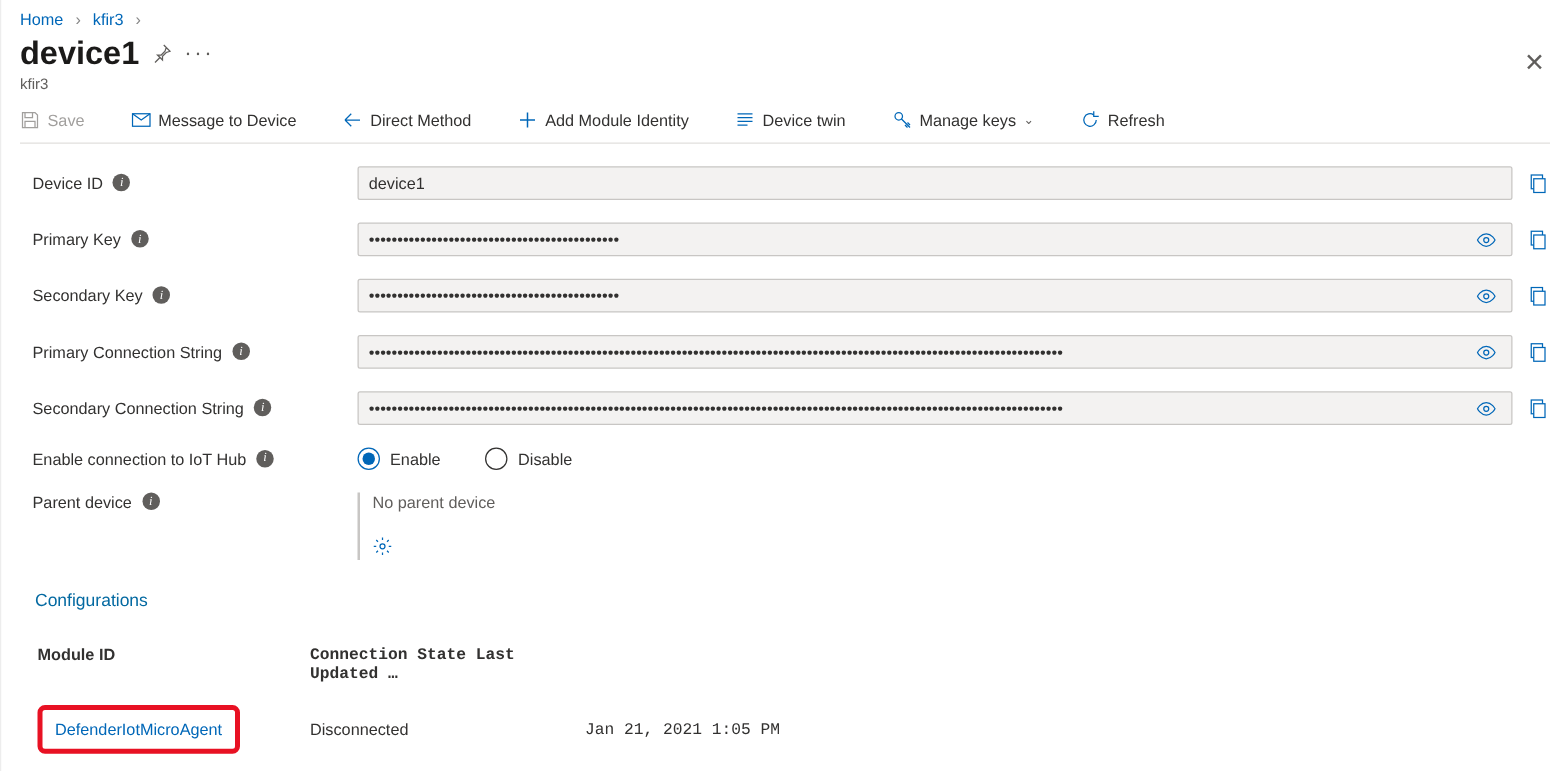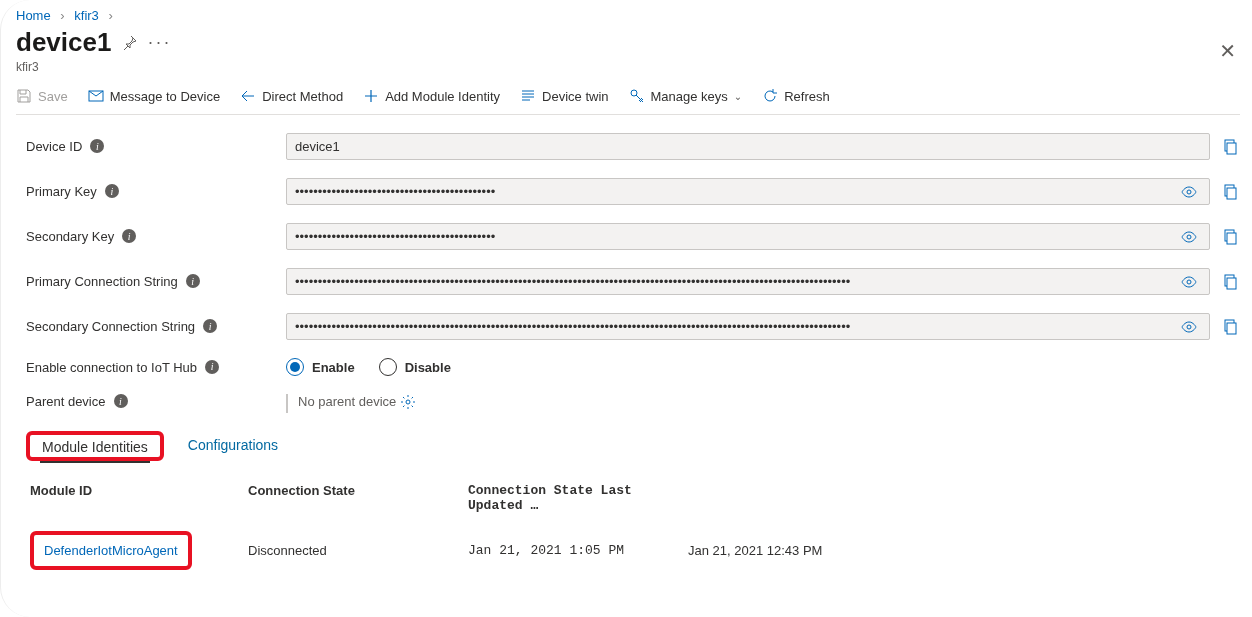--- a/index.html
+++ b/index.html
@@ -1,47 +1,47 @@
 <!DOCTYPE html>
 <html><head>
 <meta charset="utf-8">
 <style>
   * { box-sizing: border-box; font-family: "Segoe UI", Arial, sans-serif; }
   body { margin: 0; background: #fff; color: #323130; font-size: 13px; }
-  .page { width: 1252px; min-height: 617px; padding: 0 12px 0 15px; border-left:1px solid #ededed;border-radius:30px;}
+  .page { width: 1252px; min-height: 617px; padding: 0 12px 0 15px; border-left:1px solid #ededed;}
   .breadcrumb { padding-top: 8px; font-size: 13px; }
   .breadcrumb a { color: #0067b8; text-decoration: none; }
   .breadcrumb .sep { color: #888; padding: 0 6px; }
   .header-row { display:flex; align-items:center; justify-content:space-between; margin-top:4px;}
   .title-row { display:flex; align-items:center; gap:10px; }
   .title { font-size: 26px; font-weight: 600; color:#1b1a19; }
   .icon-btn { cursor:pointer; color:#605e5c; display:inline-flex; align-items:center; justify-content:center;}
   .subtitle { color:#605e5c; font-size:12px; margin-top:2px; }
   .close-x { font-size:20px; color:#605e5c; cursor:pointer; padding:4px;}
-  .toolbar { display:flex; align-items:flex-start; gap:20px; padding:14px 0 10px 0; border-bottom:1px solid #e1dfdd; margin-bottom:18px;}
+  .toolbar { display:flex; align-items:flex-start; gap:37px; padding:14px 0 10px 0; border-bottom:1px solid #e1dfdd; margin-bottom:18px;}
   .toolbar-item { display:flex; align-items:center; gap:6px; font-size:13px; cursor:pointer; color:#323130;}
   .toolbar-item.disabled { color:#a19f9d; cursor:default;}
   .toolbar-item svg { width:16px; height:16px; }
   .chev { font-size:10px; color:#605e5c;}
   .form { padding-left:10px;}
   .form-row { display:flex; align-items:center; margin-bottom:18px; }
   .label-col { width:260px; display:flex; align-items:flex-start; gap:8px; color:#323130; font-size:13px;}
   .info-dot { width:14px; height:14px; border-radius:50%; background:#605e5c; color:#fff; font-size:10px; display:inline-flex; align-items:center; justify-content:center; font-style:italic; font-family:Georgia,serif;}
   .field-col { flex:1; display:flex; align-items:center; gap:10px;}
   .text-input { flex:1; background:#f3f2f1; border:1px solid #c8c6c4; border-radius:2px; padding:5px 8px; font-size:13px; color:#323130; display:flex; align-items:center; justify-content:space-between;}
   .text-input.readonly { background:#f3f2f1;}
   .dots { letter-spacing:0px; color:#323130; font-size:13px;}
   .eye { color:#0067b8; cursor:pointer; padding:0 4px; display:flex;}
   .copy { color:#0067b8; cursor:pointer; padding:0 2px; display:flex;}
-  .radio-row { display:flex; gap:24px;font-weight:bold;}
+  .radio-row { display:flex; gap:36px;}
   .radio { display:flex; align-items:center; gap:8px; cursor:pointer;}
   .radio-outer { width:18px; height:18px; border:1px solid #323130; border-radius:50%; display:flex; align-items:center; justify-content:center;}
   .radio.selected .radio-outer { border-color:#0067b8;}
   .radio-inner { width:10px; height:10px; border-radius:50%; background:#0067b8;}
-  .parent-col { border-left:2px solid #c8c6c4; padding-left:10px; display:flex; flex-direction:row; gap:4px; align-items:flex-start;}
+  .parent-col { border-left:2px solid #c8c6c4; padding-left:10px; display:flex; flex-direction:column; gap:20px; align-items:flex-start;}
   .gear { color:#0067b8; cursor:pointer; }
   .tabs { display:flex; gap:22px; margin-top:16px; padding-left:10px;}
   .tab { font-size:14px; padding:6px 2px; cursor:pointer;}
   .tab.active { color:#323130; border-bottom:2px solid #323130; font-weight:400;}
   .tab.link { color:#0369a1;}
   .redbox { border:4px solid #e81123; border-radius:6px; padding:4px 10px 2px 10px; display:inline-block;}
   .redbox-wrap { display:inline-block;}
   .table { margin-top:22px; padding-left:14px;}
   .thead { display:flex; font-weight:600; color:#323130; padding-bottom:12px;}
   .tcell1 { width:218px;}
@@ -278,31 +278,28 @@
                 <circle cx="8" cy="8" r="2" fill="none" stroke="#0067b8"></circle>
                 <path d="M8 1v2M8 13v2M1 8h2M13 8h2M3 3l1.4 1.4M11.6 11.6L13 13M3 13l1.4-1.4M11.6 4.4L13 3" stroke="#0067b8"></path>
               </svg>
           </span>
         </div>
       </div>
     </div>
   </div>
 
   <div class="tabs">
-    <span class="redbox-wrap"><span class="redbox"><span class="tab active">Module Identities</span></span></span>
     <span class="tab link">Configurations</span>
   </div>
 
   <div class="table">
     <div class="thead">
       <div class="tcell1">Module ID</div>
-      <div class="tcell2">Connection State</div>
       <div class="tcell3">Connection State Last Updated …</div>
     </div>
     <div class="trow">
       <div class="tcell1"><span class="redbox" style="padding:8px 10px;"><span class="module-link">DefenderIotMicroAgent</span></span></div>
       <div class="tcell2">Disconnected</div>
       <div class="tcell3">Jan 21, 2021 1:05 PM</div>
-      <div class="tcell4">Jan 21, 2021 12:43 PM</div>
     </div>
   </div>
 
 </div>
 
 </body></html>

